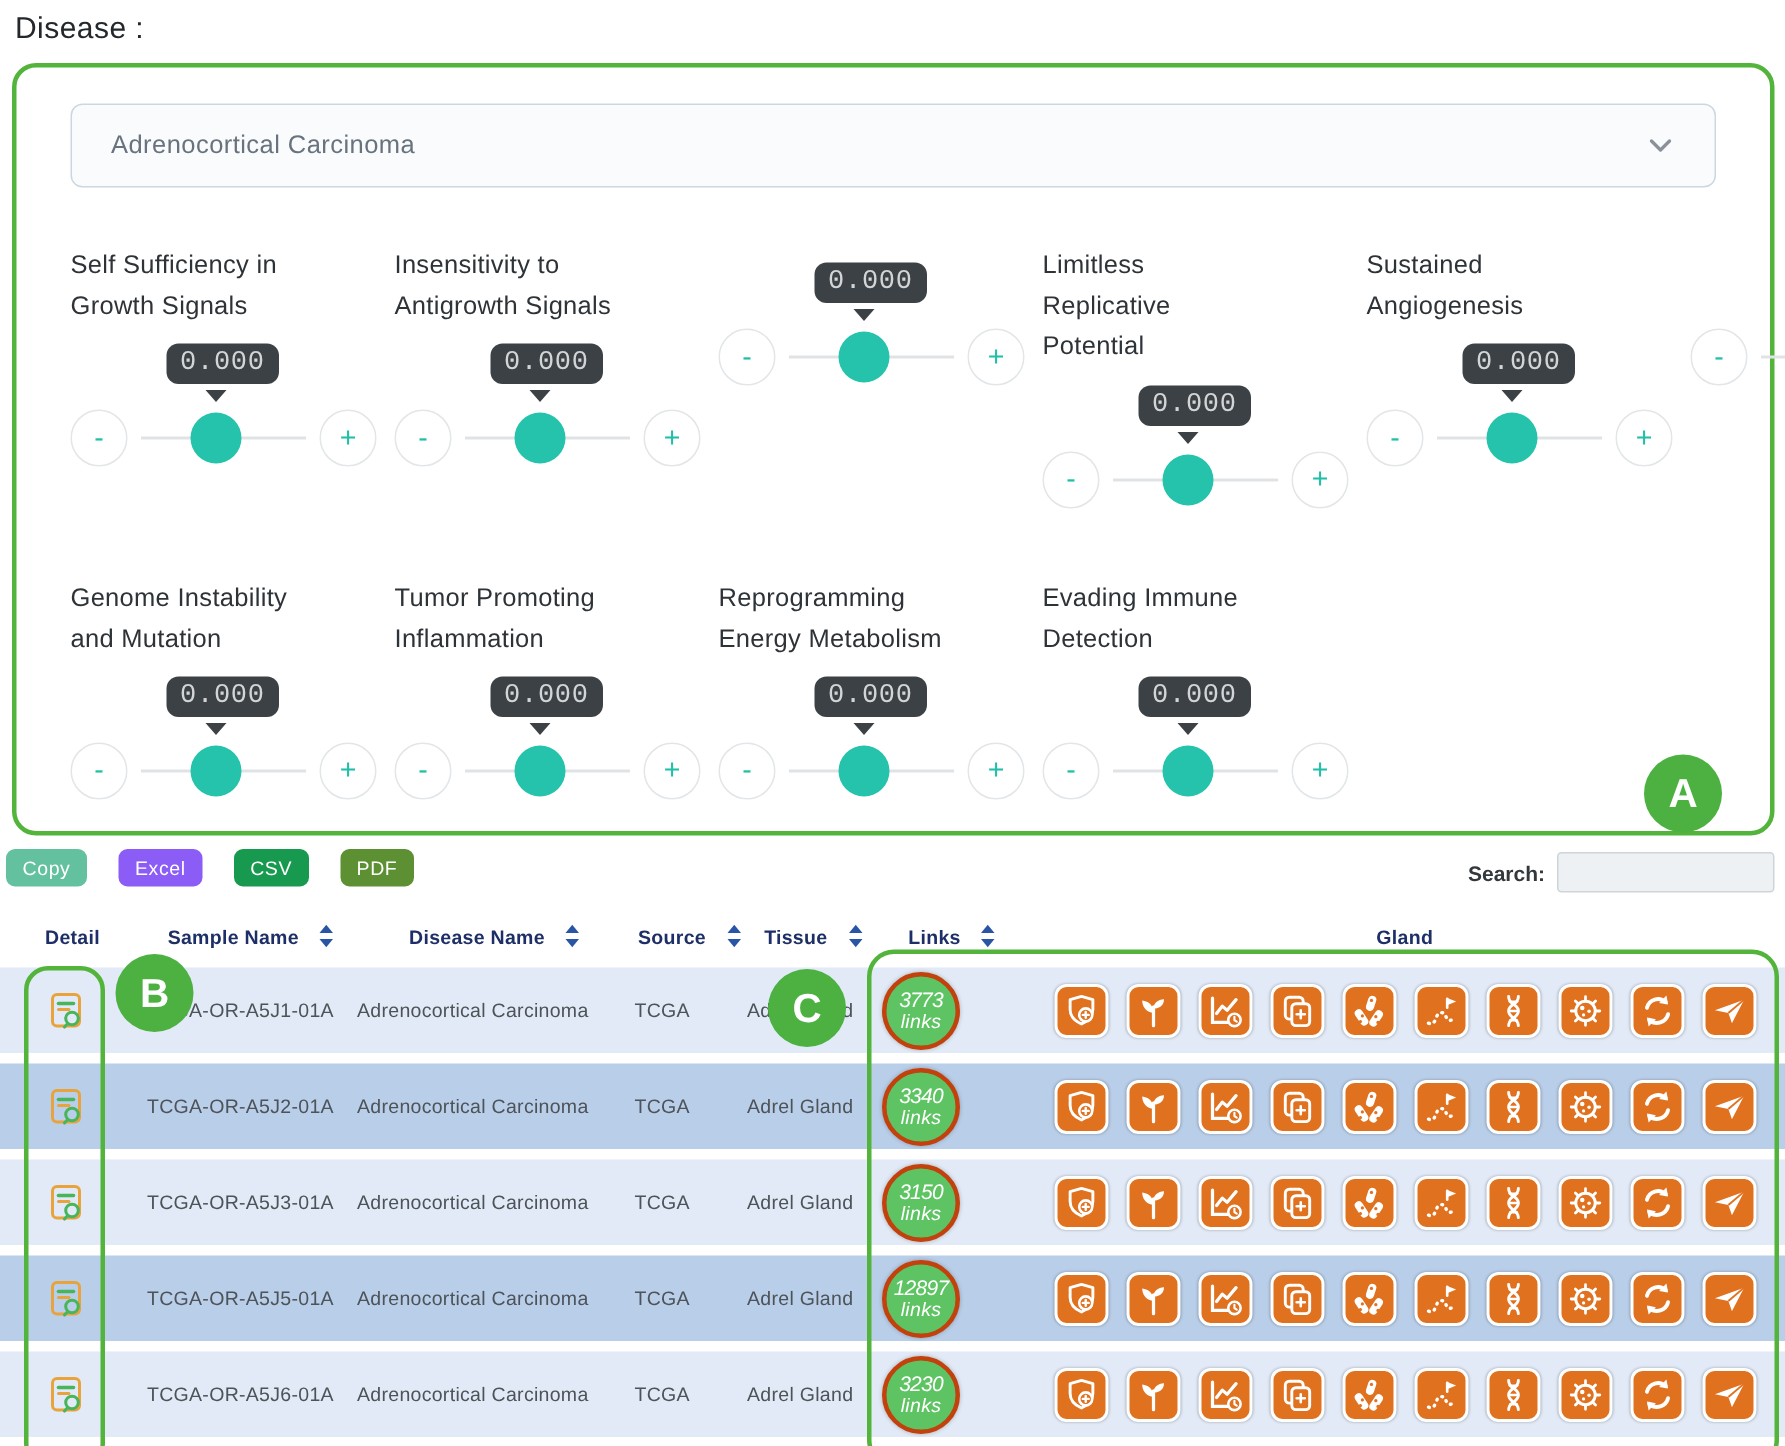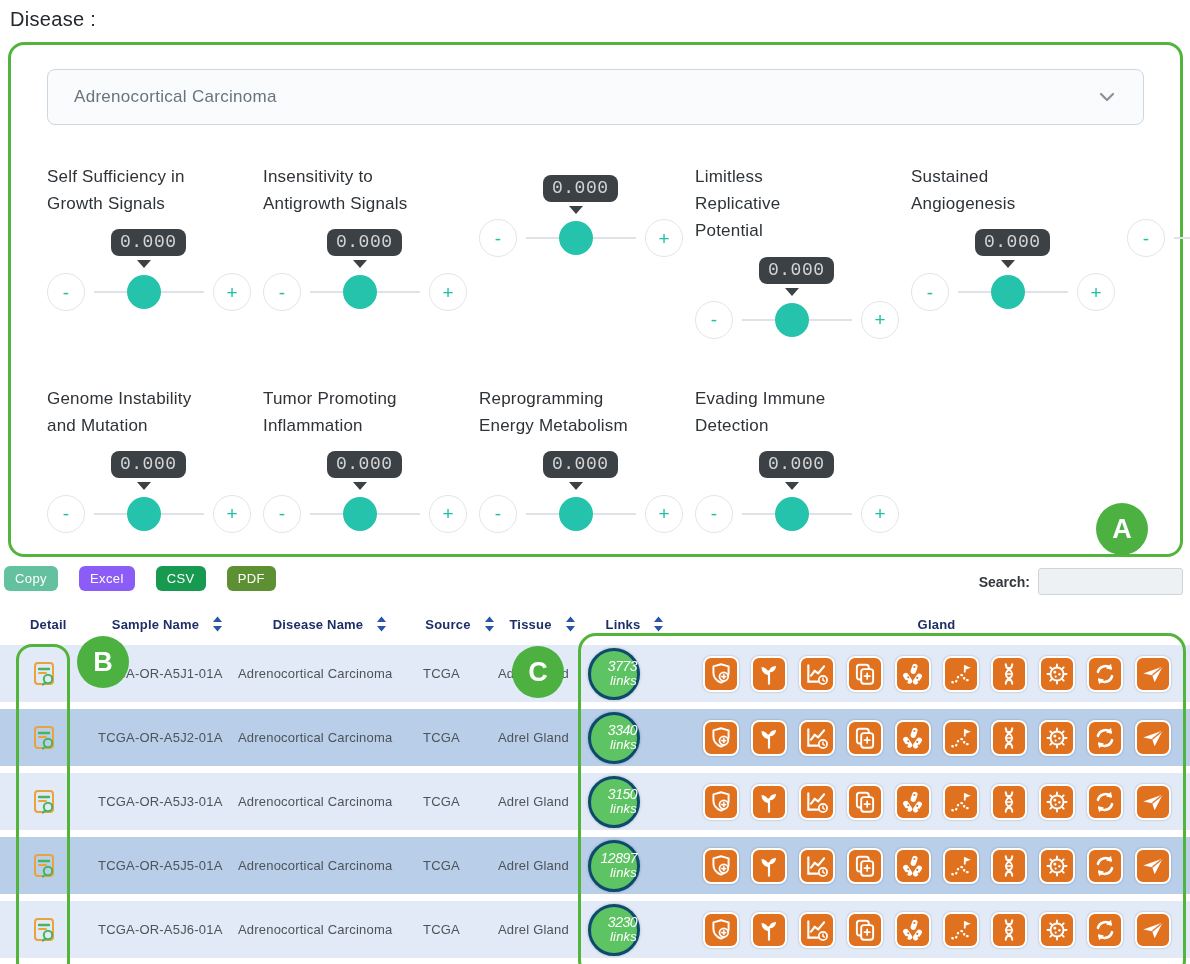--- a/index.html
+++ b/index.html
@@ -92,23 +92,23 @@
   .sort-ic { display:flex; flex:0 0 auto; cursor:pointer; }
 
   .tbody { position:absolute; left:0; top:645px; width:1190px; }
   .trow { width:1190px; height:57px; margin-bottom:7px; padding-left:22px; }
   .trow.light { background:#e1eaf6; }
   .trow.dark  { background:#b9cee8; }
   .cell { font-size:13px; color:#4d5358; letter-spacing:.2px; }
   .cell-detail { display:flex; justify-content:flex-start; padding-left:10px; }
   .detail-btn { background:none; border:none; cursor:pointer; display:flex; padding:0; }
   .links-badge {
-    width:52px; height:52px; border-radius:50%; background:#5ec463; border:3px solid #0c4a6e;
+    width:52px; height:52px; border-radius:50%; background:#5ec463; border:3px solid #c2410c;
     box-shadow:0 0 3px rgba(0,0,0,.25); color:#fff; display:flex; flex-direction:column;
-    align-items:flex-end; justify-content:center; font-style:italic; line-height:1.05; cursor:pointer;
+    align-items:center; justify-content:center; font-style:italic; line-height:1.05; cursor:pointer;
   }
   .links-num { font-size:14px; letter-spacing:-.5px; }
   .links-word { font-size:13px; }
   .states-cell { display:flex; justify-content:center; gap:12px; }
   .st-icon {
     width:36px; height:36px; background:#e0711f; border:2px solid #fff; border-radius:8px;
     box-shadow:0 0 2px rgba(0,0,0,.3); display:flex; align-items:center; justify-content:center; cursor:pointer;
     flex:0 0 auto;
   }
   .st-icon svg { display:block; }

